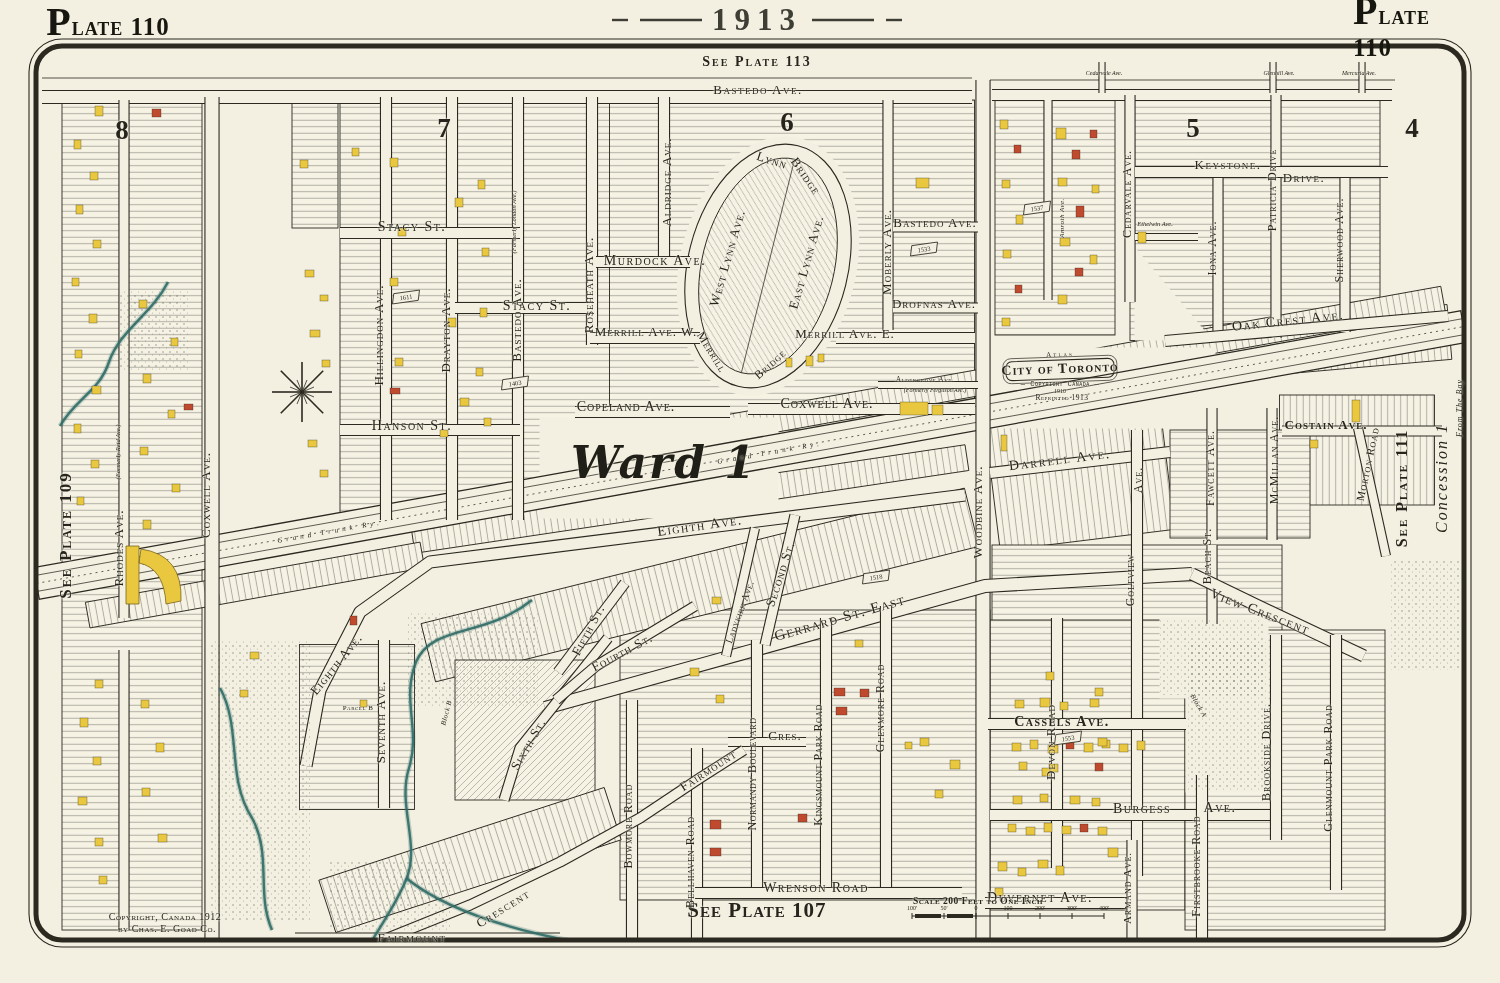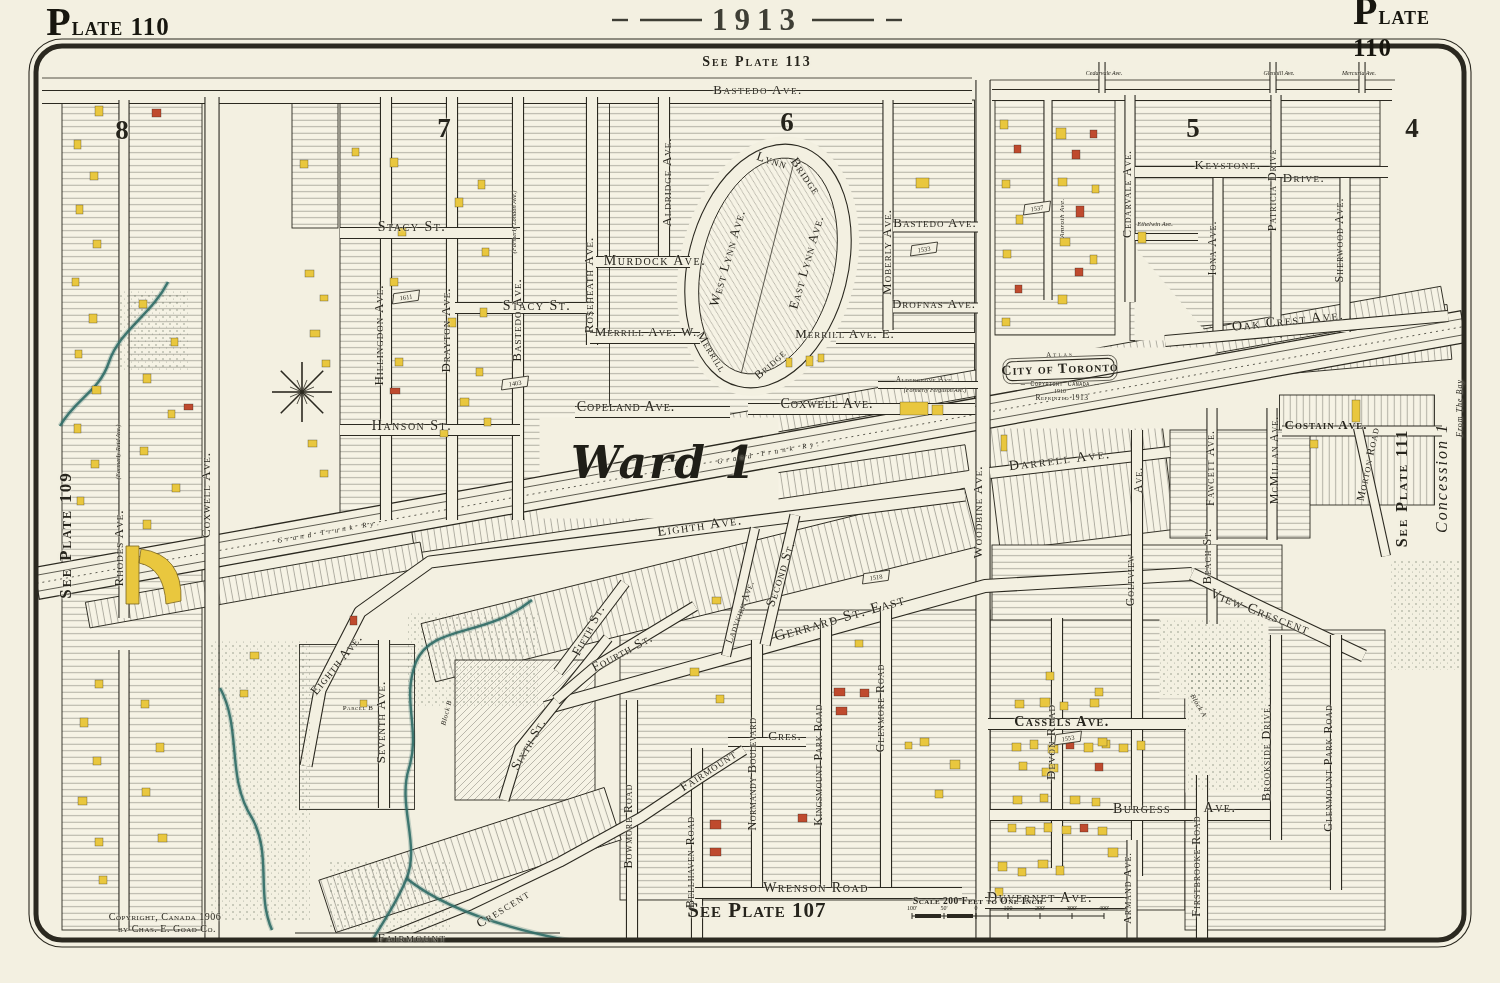--- a/index.html
+++ b/index.html
@@ -534,21 +534,21 @@
       <div class="lbl i" style="left: 1155px; top: 224px; font-size: 6.5px; letter-spacing: 0px; transform: translate(-50%, -50%) rotate(0deg);">Ethelwin Ave.</div>
       <div class="lbl i" style="left: 1062px; top: 218px; font-size: 7px; letter-spacing: 0.5px; transform: translate(-50%, -50%) rotate(-90deg);">Amroth Ave.</div>
       <div class="lbl i" style="left: 1104px; top: 73px; font-size: 6px; letter-spacing: 0px; transform: translate(-50%, -50%) rotate(0deg);">Cedarvale Ave.</div>
       <div class="lbl i" style="left: 1279px; top: 73px; font-size: 6px; letter-spacing: 0px; transform: translate(-50%, -50%) rotate(0deg);">Glenhill Ave.</div>
       <div class="lbl i" style="left: 1359px; top: 73px; font-size: 6px; letter-spacing: 0px; transform: translate(-50%, -50%) rotate(0deg);">Mercuria Ave.</div>
       <div class="lbl" style="left: 358px; top: 708px; font-size: 7px; letter-spacing: 0.5px; transform: translate(-50%, -50%) rotate(0deg);">Parcel B</div>
       <div class="lbl i" style="left: 447px; top: 713px; font-size: 7px; letter-spacing: 0.5px; transform: translate(-50%, -50%) rotate(-75deg);">Block B</div>
       <div class="lbl i" style="left: 1198px; top: 706px; font-size: 7px; letter-spacing: 0.5px; transform: translate(-50%, -50%) rotate(60deg);">Block A</div>
       <div class="lbl" style="left: 503px; top: 908px; font-size: 13px; letter-spacing: 1.5px; transform: translate(-50%, -50%) rotate(-32deg);">Crescent</div>
       <div class="lbl" style="left: 412px; top: 937px; font-size: 13px; letter-spacing: 1.5px; transform: translate(-50%, -50%) rotate(0deg);">Fairmount</div>
-      <div class="lbl" style="left: 165px; top: 917px; font-size: 10px; letter-spacing: 0.5px; transform: translate(-50%, -50%) rotate(0deg);">Copyright, Canada 1906</div>
+      <div class="lbl" style="left: 165px; top: 917px; font-size: 10px; letter-spacing: 0.5px; transform: translate(-50%, -50%) rotate(0deg);">Copyright, Canada 1912</div>
       <div class="lbl" style="left: 167px; top: 929px; font-size: 10px; letter-spacing: 0.5px; transform: translate(-50%, -50%) rotate(0deg);">by Chas. E. Goad Co.</div>
       <div class="lbl b" style="left: 978px; top: 902px; font-size: 9.5px; letter-spacing: 0.5px; transform: translate(-50%, -50%) rotate(0deg);">Scale 200 Feet to One Inch</div>
       <div class="lbl" style="left: 1060px; top: 355px; font-size: 7px; letter-spacing: 2px; transform: translate(-50%, -50%) rotate(-2deg);">Atlas</div>
       <div class="lbl b" style="left: 1060px; top: 369px; font-size: 14px; letter-spacing: 1px; transform: translate(-50%, -50%) rotate(-2deg);">City of Toronto</div>
       <div class="lbl" style="left: 1060px; top: 384px; font-size: 7px; letter-spacing: 0.5px; transform: translate(-50%, -50%) rotate(0deg); font-family: Liberation Mono, monospace;">— Copyright Canada —</div>
       <div class="lbl" style="left: 1060px; top: 391px; font-size: 6px; letter-spacing: 0px; transform: translate(-50%, -50%) rotate(0deg);">1910</div>
       <div class="lbl" style="left: 1062px; top: 398px; font-size: 7.5px; letter-spacing: 0.5px; transform: translate(-50%, -50%) rotate(0deg);">Reprinted 1913</div>
     </div>
   <div class="plate" style="left:108px;top:21px">Plate 110</div>
   <div id="year">1913</div>

